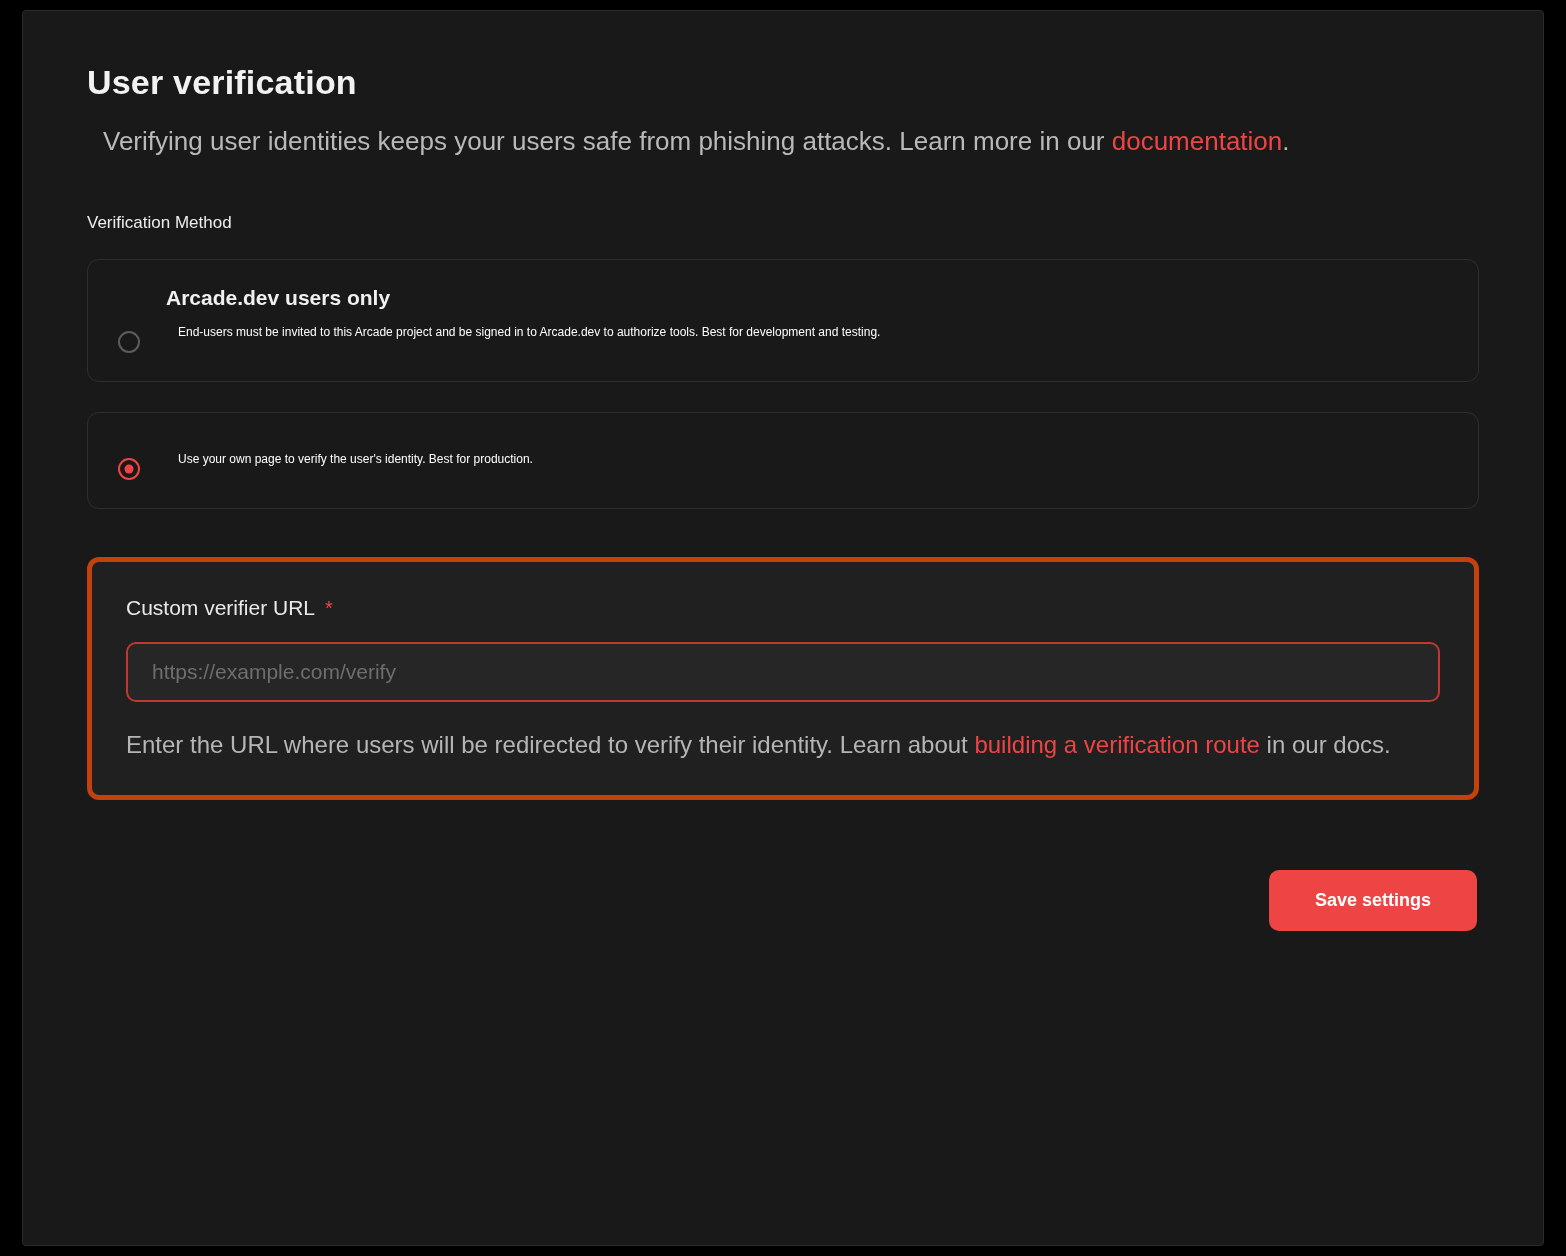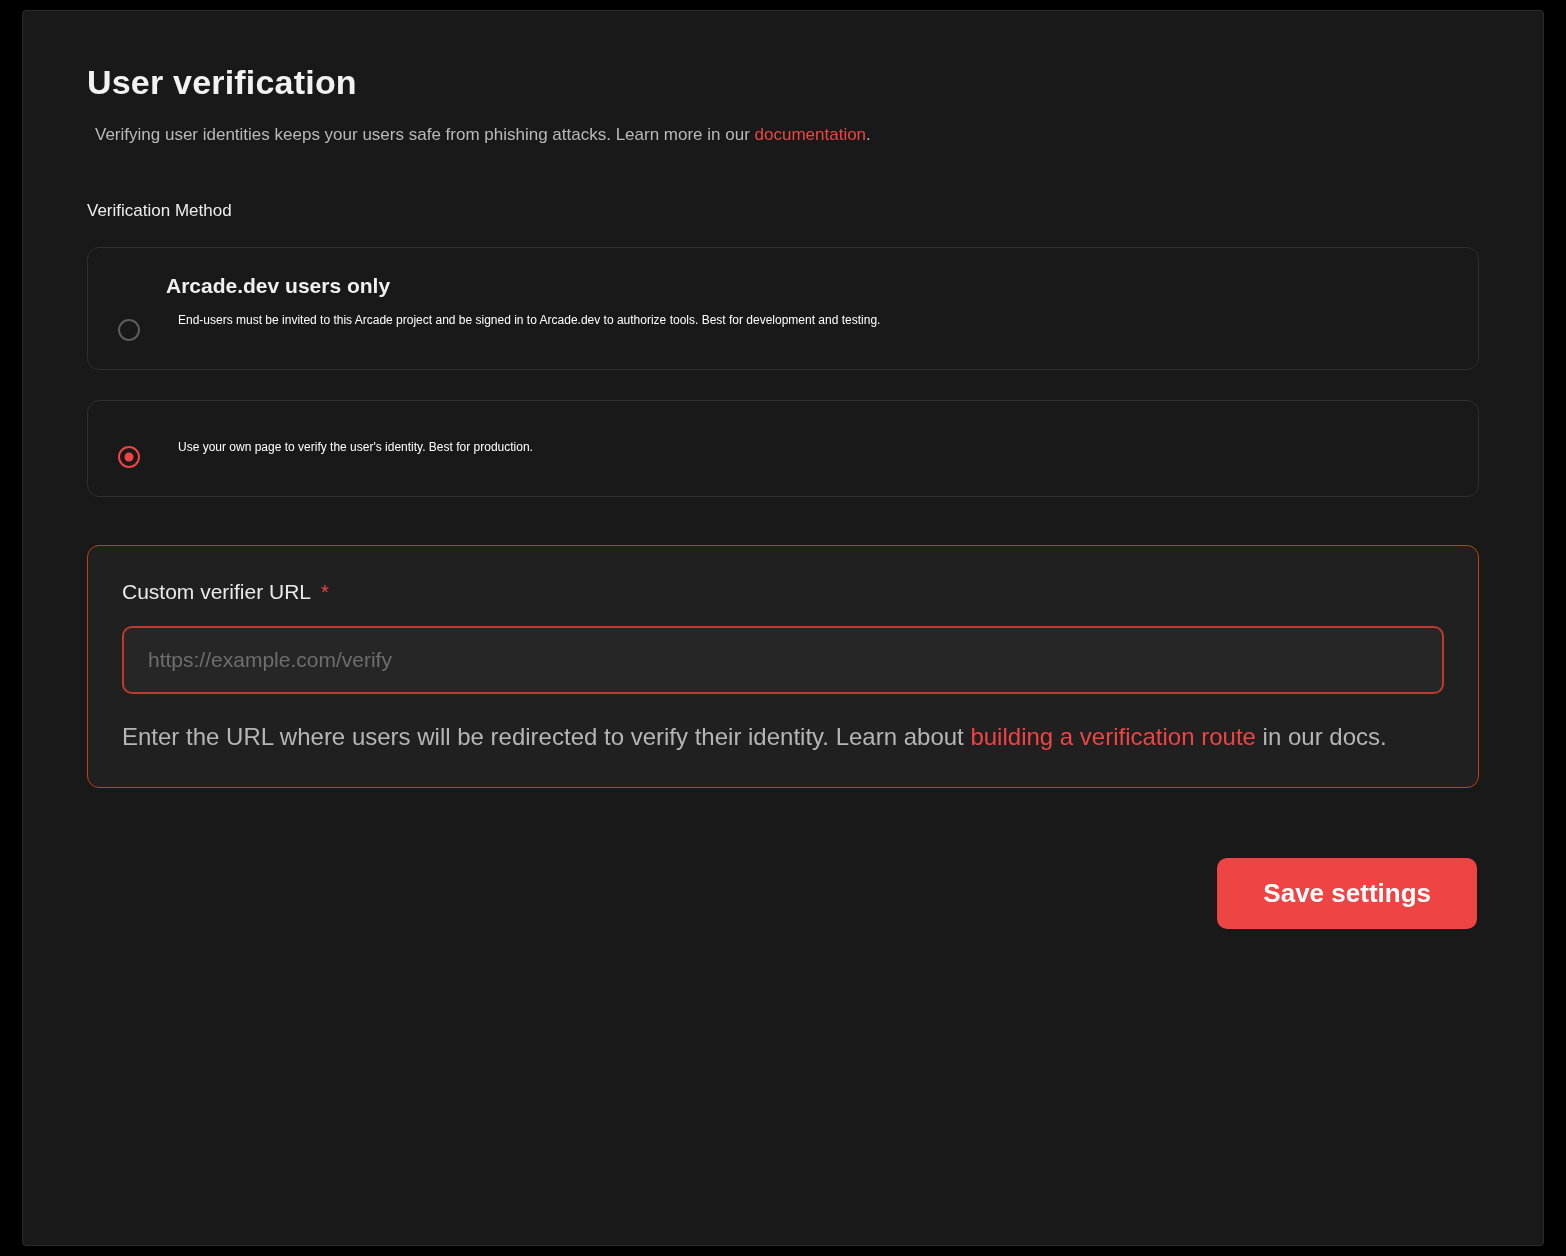--- a/index.html
+++ b/index.html
@@ -29,23 +29,23 @@
     padding: 52px 64px 0 64px;
   }
   .page-title {
     font-size: 34px;
     font-weight: bold;
     color: #f2f2f2;
     letter-spacing: 0.2px;
     margin: 0 0 22px 0;
   }
   .page-subtitle {
-    font-size: 17px;
+    font-size: 26px;
     color: #b9b9b9;
-    margin: 0 0 54px 8px;
+    margin: 0 0 54px 16px;
     line-height: 1.35;
   }
   a.link {
     color: #ef4444;
     text-decoration: none;
   }
 
   .section-label {
     font-size: 17px;
     color: #ededed;
@@ -98,40 +98,40 @@
   .option-desc {
     font-size: 12px;
     color: #ffffff;
     line-height: 1.42;
     margin: 12px;
     max-width: 1290px;
   }
 
   .url-panel {
     background: #202020;
-    border: 1px solid #c2410c;
+    border: 5px solid #c2410c;
     border-radius: 12px;
     padding: 34px 34px 32px 34px;
     margin-top: 48px;
     box-sizing: border-box;
   }
   .field-label {
     font-size: 21px;
     color: #e9e9e9;
     margin: 0 0 22px 0;
   }
   .required-star {
     color: #ef4444;
     margin-left: 10px;
     font-size: 20px;
   }
   .url-input {
     width: 100%;
     box-sizing: border-box;
-    height: 68px;
+    height: 60px;
     background: #262626;
     border: 2px solid #c0392f;
     border-radius: 10px;
     color: #eaeaea;
     font-size: 21px;
     font-family: "Liberation Sans", sans-serif;
     padding: 0 24px;
     outline: none;
   }
   .url-input::placeholder { color: #6e6e6e; }
@@ -144,21 +144,21 @@
 
   .footer {
     display: flex;
     justify-content: flex-end;
     margin-top: 70px;
     padding-right: 2px;
   }
   .save-button {
     background: #ef4444;
     color: #ffffff;
-    font-size: 26px;
+    font-size: 18px;
     font-weight: bold;
     border: none;
     border-radius: 10px;
     padding: 20px 46px;
     cursor: pointer;
     font-family: "Liberation Sans", sans-serif;
   }
 </style>
 </head>
 <body>

